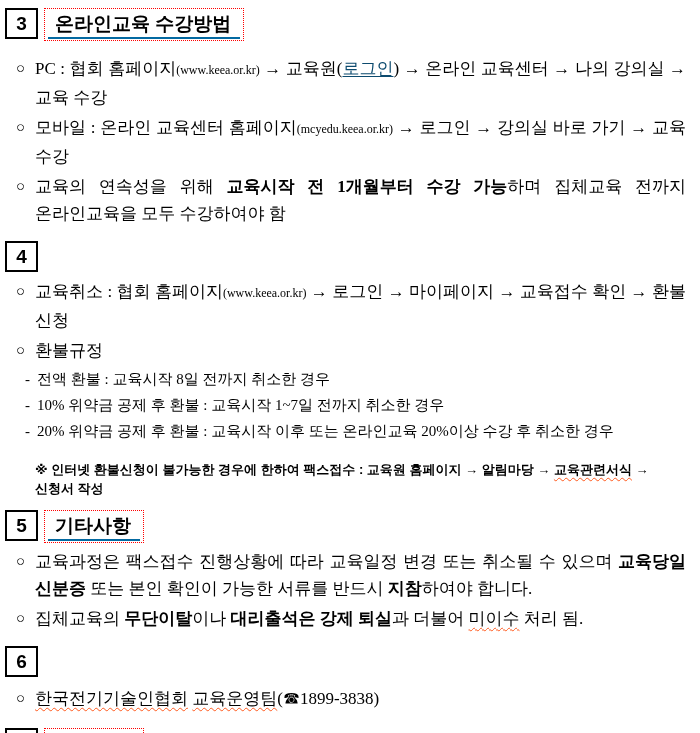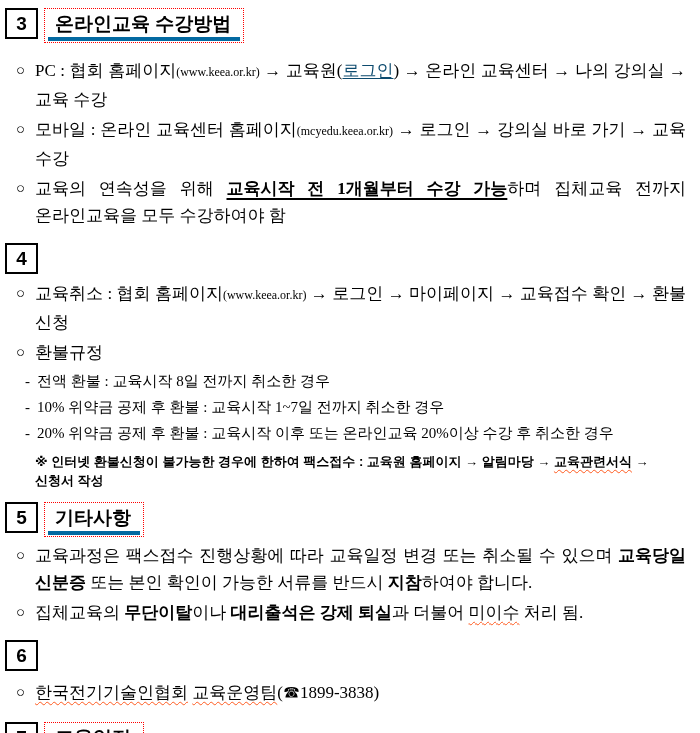--- a/index.html
+++ b/index.html
@@ -22,21 +22,21 @@
     box-sizing:border-box;width:33px;min-width:33px;height:31px;
     border:2px solid #000;display:flex;align-items:center;justify-content:center;
     font-family:"Liberation Sans","DejaVu Sans",sans-serif;font-weight:bold;font-size:19px;
   }
   .title-box{
     border:1px dotted #ff0000;margin-left:6px;padding:3px 3px 1px 3px;
     display:inline-flex;align-items:center;
   }
   .title-text{
     font-family:"Liberation Sans","DejaVu Sans",sans-serif;font-weight:bold;font-size:19px;
-    line-height:23px;border-bottom:4px solid #0369a1;padding:0 9px 2px 7px;
+    line-height:23px;border-bottom:2px solid #0369a1;padding:0 9px 2px 7px;
     white-space:nowrap;
   }
   .title-suffix{
     align-self:flex-end;margin-left:3px;padding-bottom:2px;
     font-size:17px;line-height:22px;white-space:nowrap;
   }
 
   .items{margin-top:14px;}
   [data-name="section-4"] .items{margin-top:6px;}
   [data-name="section-5"] .items{margin-top:5px;}
@@ -48,29 +48,29 @@
   }
   .bullet > .marker{position:absolute;left:11px;top:0;font-size:15px;}
 
   .dash{
     position:relative;padding-left:32px;margin-bottom:2px;
     font-size:15px;line-height:24px;word-break:keep-all;
   }
   .dash > .marker{position:absolute;left:20px;top:0;}
 
   .note{
-    padding-left:30px;margin-top:7px;
+    padding-left:30px;margin-top:17px;
     font-family:"Liberation Sans","DejaVu Sans",sans-serif;font-weight:bold;
     font-size:13px;line-height:19px;word-break:keep-all;
   }
 
   .r-bold{font-weight:bold;}
   .r-bold-u{
     font-weight:bold;
-    text-decoration:underline;text-decoration-thickness:2px;text-underline-offset:4px;
+    text-decoration-thickness:2px;text-underline-offset:4px;
   }
   .r-gray{color:#0c4a6e;text-decoration:underline;text-underline-offset:2px;}
   .r-latin{font-size:12px;}
   .r-wavy{
     text-decoration-line:underline;text-decoration-style:wavy;
     text-decoration-color:#ff5a1f;text-decoration-thickness:1px;text-underline-offset:3px;
   }
 </style>
 </head>
 <body>

